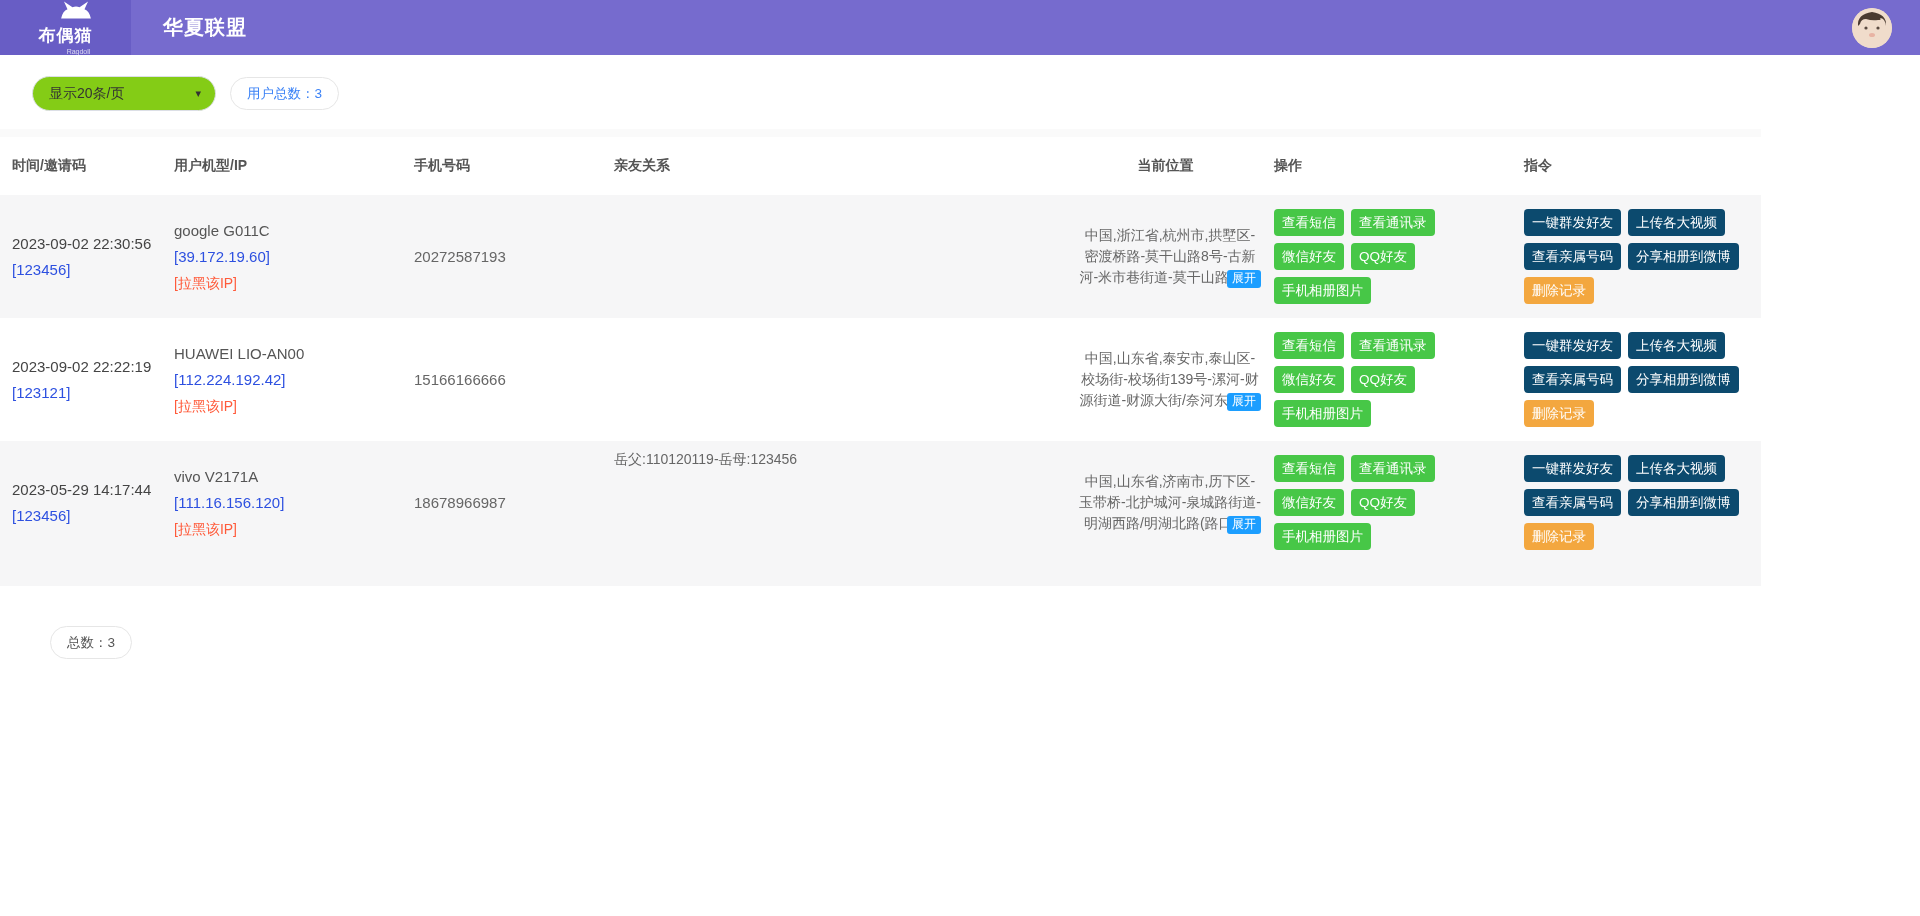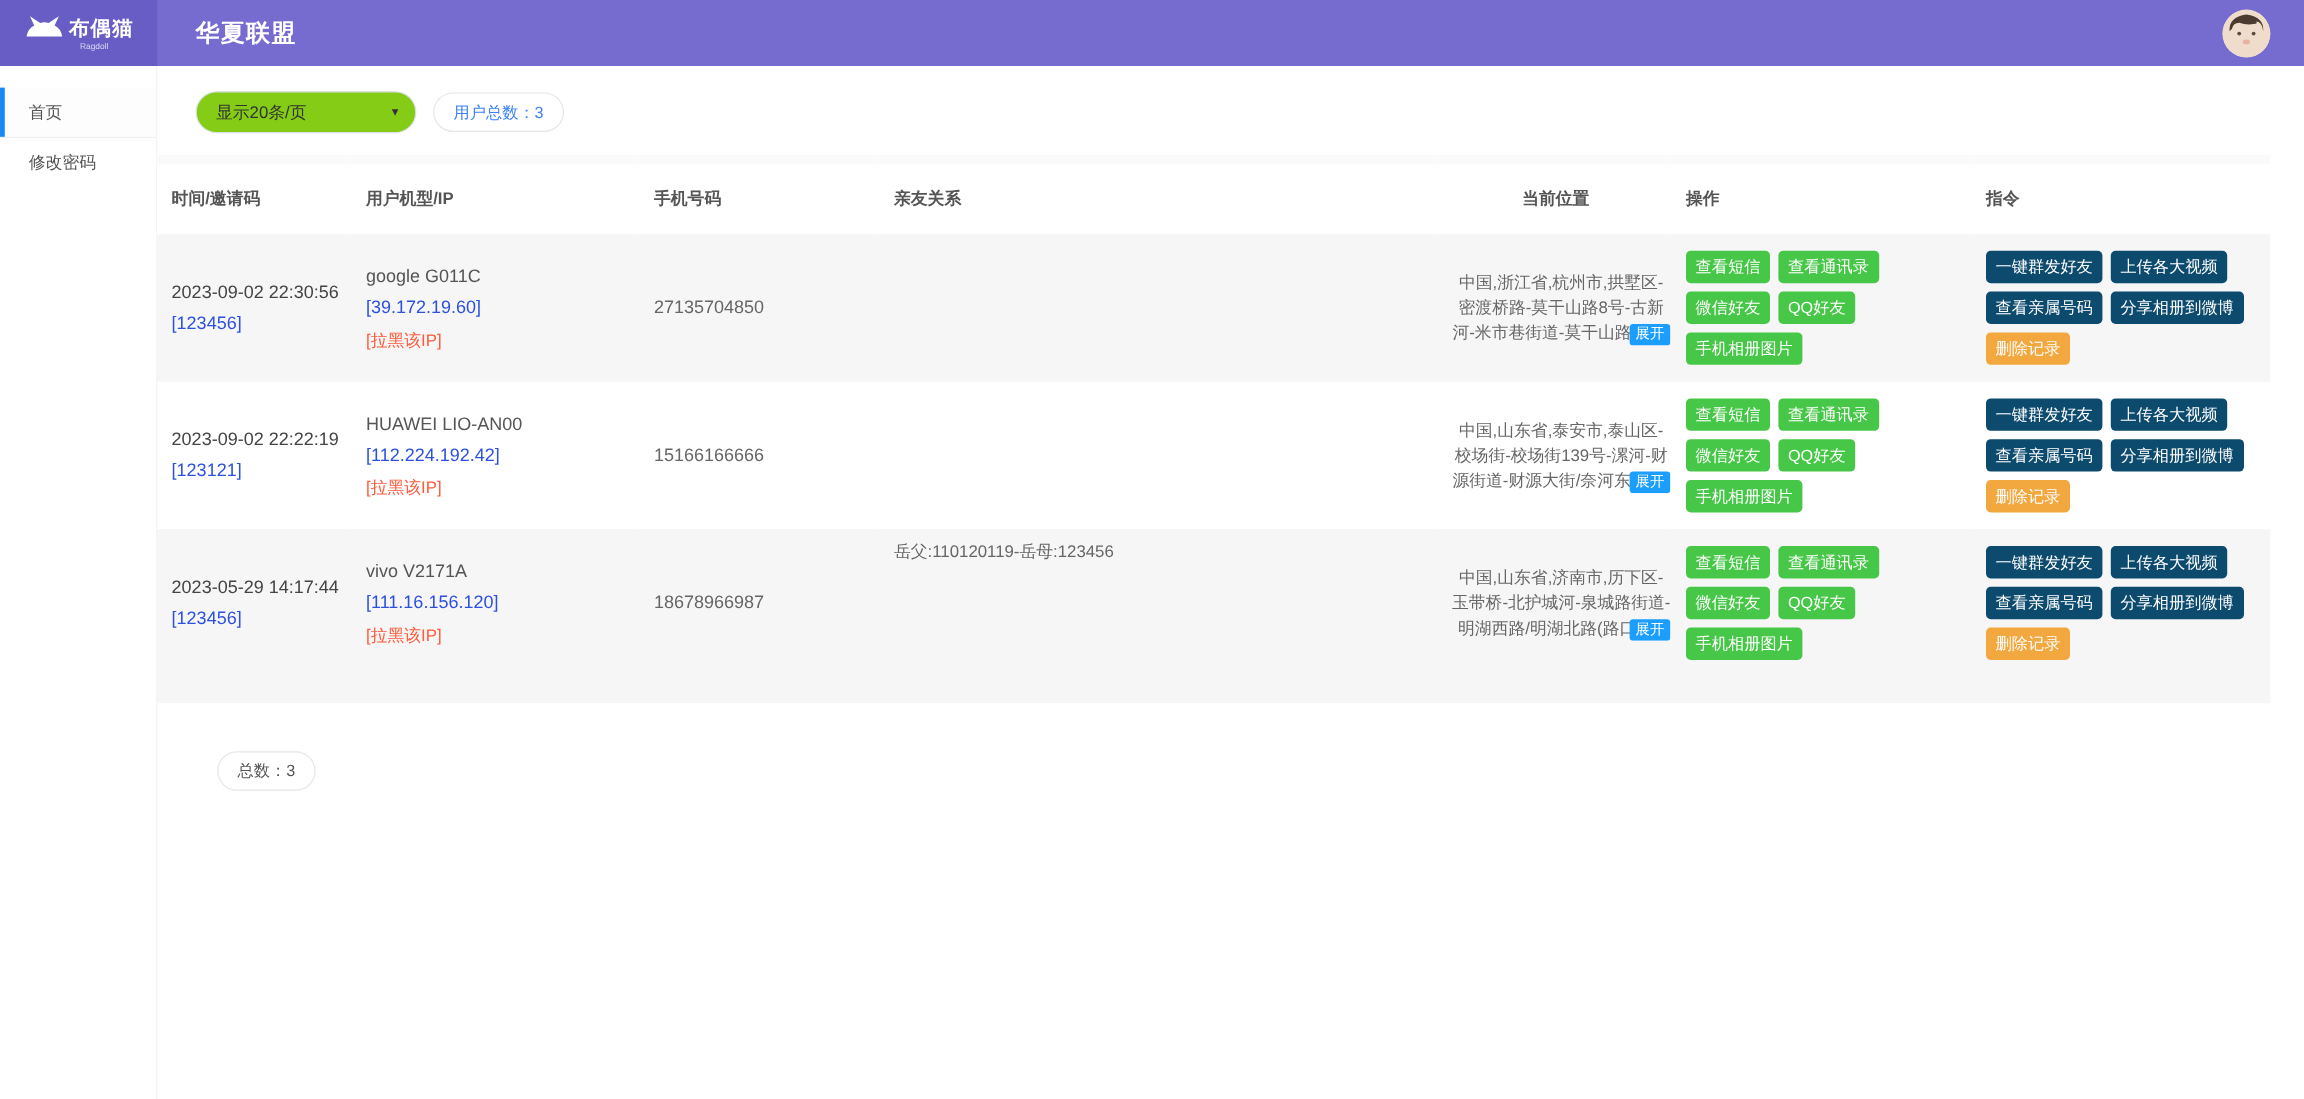--- a/index.html
+++ b/index.html
@@ -20,21 +20,21 @@
   }
   .logo-block {
     width: 131px;
     background: #685dc5;
     display: flex;
     flex-direction: column;
     align-items: center;
     justify-content: center;
     color: #fff;
   }
-  .logo-row { display: flex; align-items: flex-start; gap: 4px; }
+  .logo-row { display: flex; align-items: flex-end; gap: 4px; flex-direction: column; }
   .logo-title { font-size: 17px; font-weight: bold; letter-spacing: 1px; }
   .logo-subtitle { font-size: 7px; color: rgba(255,255,255,.75); margin-top: 1px; margin-left: 26px; }
   .app-title {
     color: #fff;
     font-size: 20px;
     font-weight: bold;
     display: flex;
     align-items: center;
     padding-left: 32px;
     letter-spacing: 1px;
@@ -261,28 +261,20 @@
       <path d="M6 18 Q5 6 20 4 Q35 6 34 18 Q33 10 28 10 Q30 12 26 12 Q20 13 14 11 Q9 11 8 16 Z" fill="#4a3a30"></path>
       <circle cx="14" cy="20" r="1.6" fill="#5a4a40"></circle>
       <circle cx="26" cy="20" r="1.6" fill="#5a4a40"></circle>
       <ellipse cx="20" cy="27" rx="3" ry="2" fill="#e8b3a3"></ellipse>
     </svg>
   </div>
 </div>
 
 <div class="layout">
 
-  <div class="sidebar">
-    <div class="side-item active">
-      <span>首页</span>
-    </div>
-    <div class="side-item">
-      <span>修改密码</span>
-    </div>
-  </div>
 
   <div class="main">
 
     <div class="toolbar">
       <div class="select-pill">
         <span>显示20条/页</span>
         <span class="chev">▾</span>
       </div>
       <div class="count-pill">
         <span>用户总数：3</span>
@@ -317,21 +309,21 @@
           <tr class="striped">
             <td>
               <div class="cell-line time-text">2023-09-02 22:30:56</div>
               <div class="cell-line link-blue">[123456]</div>
             </td>
             <td>
               <div class="cell-line device-text">google G011C</div>
               <div class="cell-line link-blue">[39.172.19.60]</div>
               <div class="cell-line link-warn">[拉黑该IP]</div>
             </td>
-            <td><span class="phone-text">27135704850</span></td>
+            <td><span class="phone-text">20272587193</span></td>
             <td class="relation-cell"><span></span></td>
             <td>
               <div class="loc-box">
                 <span>中国,浙江省,杭州市,拱墅区-密渡桥路-莫干山路8号-古新河-米市巷街道-莫干山路/密渡</span>
                 <span class="expand-chip">展开</span>
               </div>
             </td>
             <td>
               <div class="btn-group ops-group">
                 <button class="btn btn-green">查看短信</button>

